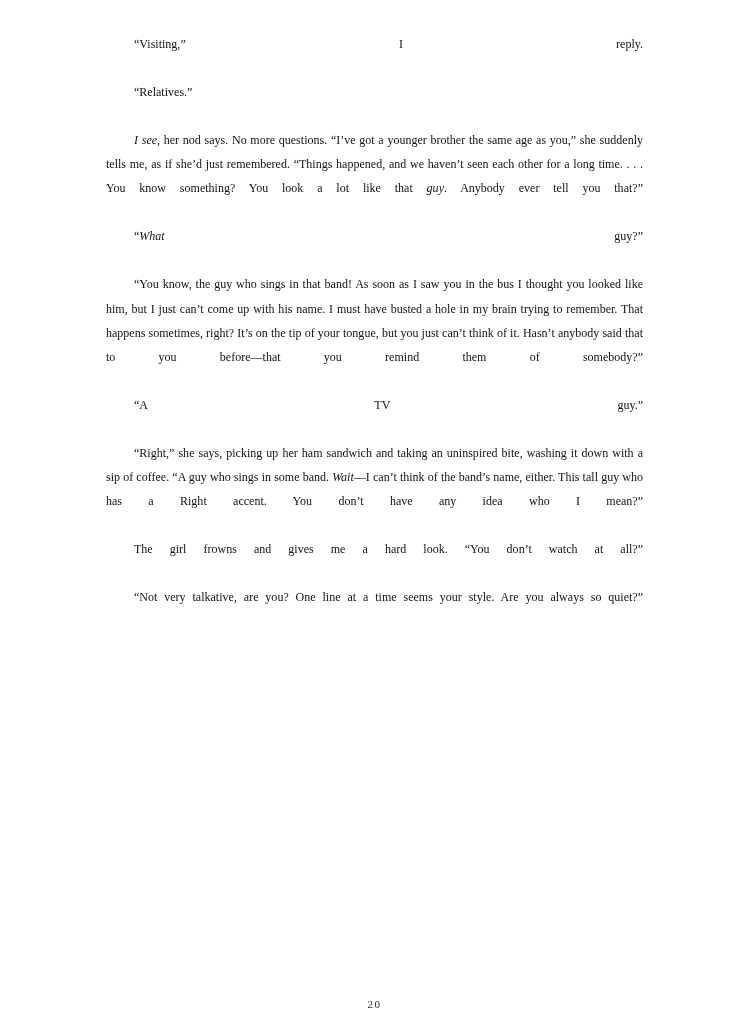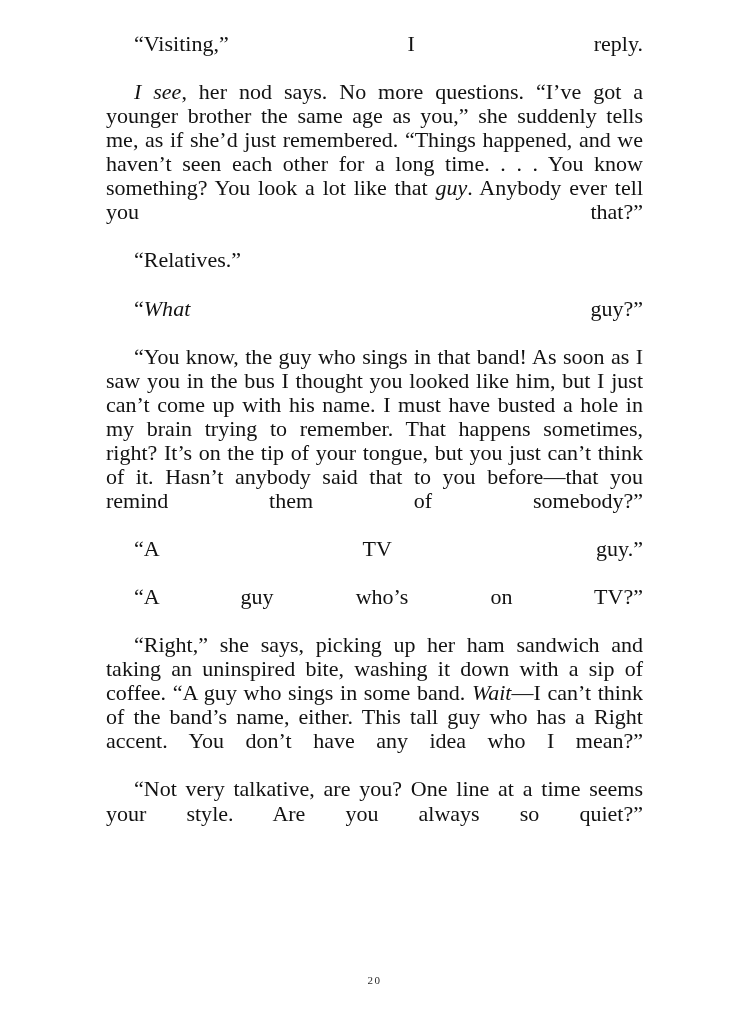--- a/index.html
+++ b/index.html
@@ -29,21 +29,21 @@
     left: 106px;
     top: 32px;
     width: 537px;
   }
 
   .para {
     margin: 0;
     text-indent: 28px;
     text-align: justify;
     text-justify: inter-word;
-    font-size: 22px;
+    font-size: 12px;
     line-height: 24.05px;
     color: #121212;
     hyphens: manual;
     -webkit-hyphens: manual;
     letter-spacing: 0.01px;
     word-spacing: 0.1px;
   }
 
   
   .para::after {
@@ -52,41 +52,41 @@
     width: 100%;
   }
 
   em {
     font-style: italic;
   }
 
   .folio {
     position: absolute;
     left: 0;
-    top: 974px;
+    top: 998px;
     width: 749px;
     text-align: center;
     font-size: 11px;
     letter-spacing: 1.6px;
     color: #2b2b2b;
     font-family: "Liberation Serif", "DejaVu Serif", serif;
   }
 </style>
 </head>
 <body>
 
 <div class="page">
 
   <div class="text-block" id="body-text-block">
       <p class="para"><span>“Visiting,” I reply.</span></p>
+      <p class="para"><span>“Relatives.”</span></p>
       <p class="para"><em>I see</em><span>, her nod says. No more questions. “I’ve got a younger brother the same age as you,” she suddenly tells me, as if she’d just remembered. “Things happened, and we haven’t seen each other for a long time. . . . You know something? You look a lot like that </span><em>guy</em><span>. Anybody ever tell you that?”</span></p>
-      <p class="para"><span>“Relatives.”</span></p>
       <p class="para"><span>“</span><em>What</em><span> guy?”</span></p>
       <p class="para"><span>“You know, the guy who sings in that band! As soon as I saw you in the bus I thought you looked like him, but I just can’t come up with his name. I must have busted a hole in my brain trying to remember. That happens sometimes, right? It’s on the tip of your tongue, but you just can’t think of it. Hasn’t anybody said that to you before—that you remind them of some­body?”</span></p>
       <p class="para"><span>“A TV guy.”</span></p>
-      <p class="para"><span>“A guy who’s on TV?”</span></p>
       <p class="para"><span>“Right,” she says, picking up her ham sandwich and taking an uninspired bite, washing it down with a sip of coffee. “A guy who sings in some band. </span><em>Wait</em><span>—I can’t think of the band’s name, either. This tall guy who has a Right accent. You don’t have any idea who I mean?”</span></p>
+      <p class="para"><span>The girl frowns and gives me a hard look. “You don’t watch at all?”</span></p>
       <p class="para"><span>“Not very talkative, are you? One line at a time seems your style. Are you always so quiet?”</span></p>
     </div>
 
   <div class="folio">20</div>
 
 </div>
 
 </body></html>

